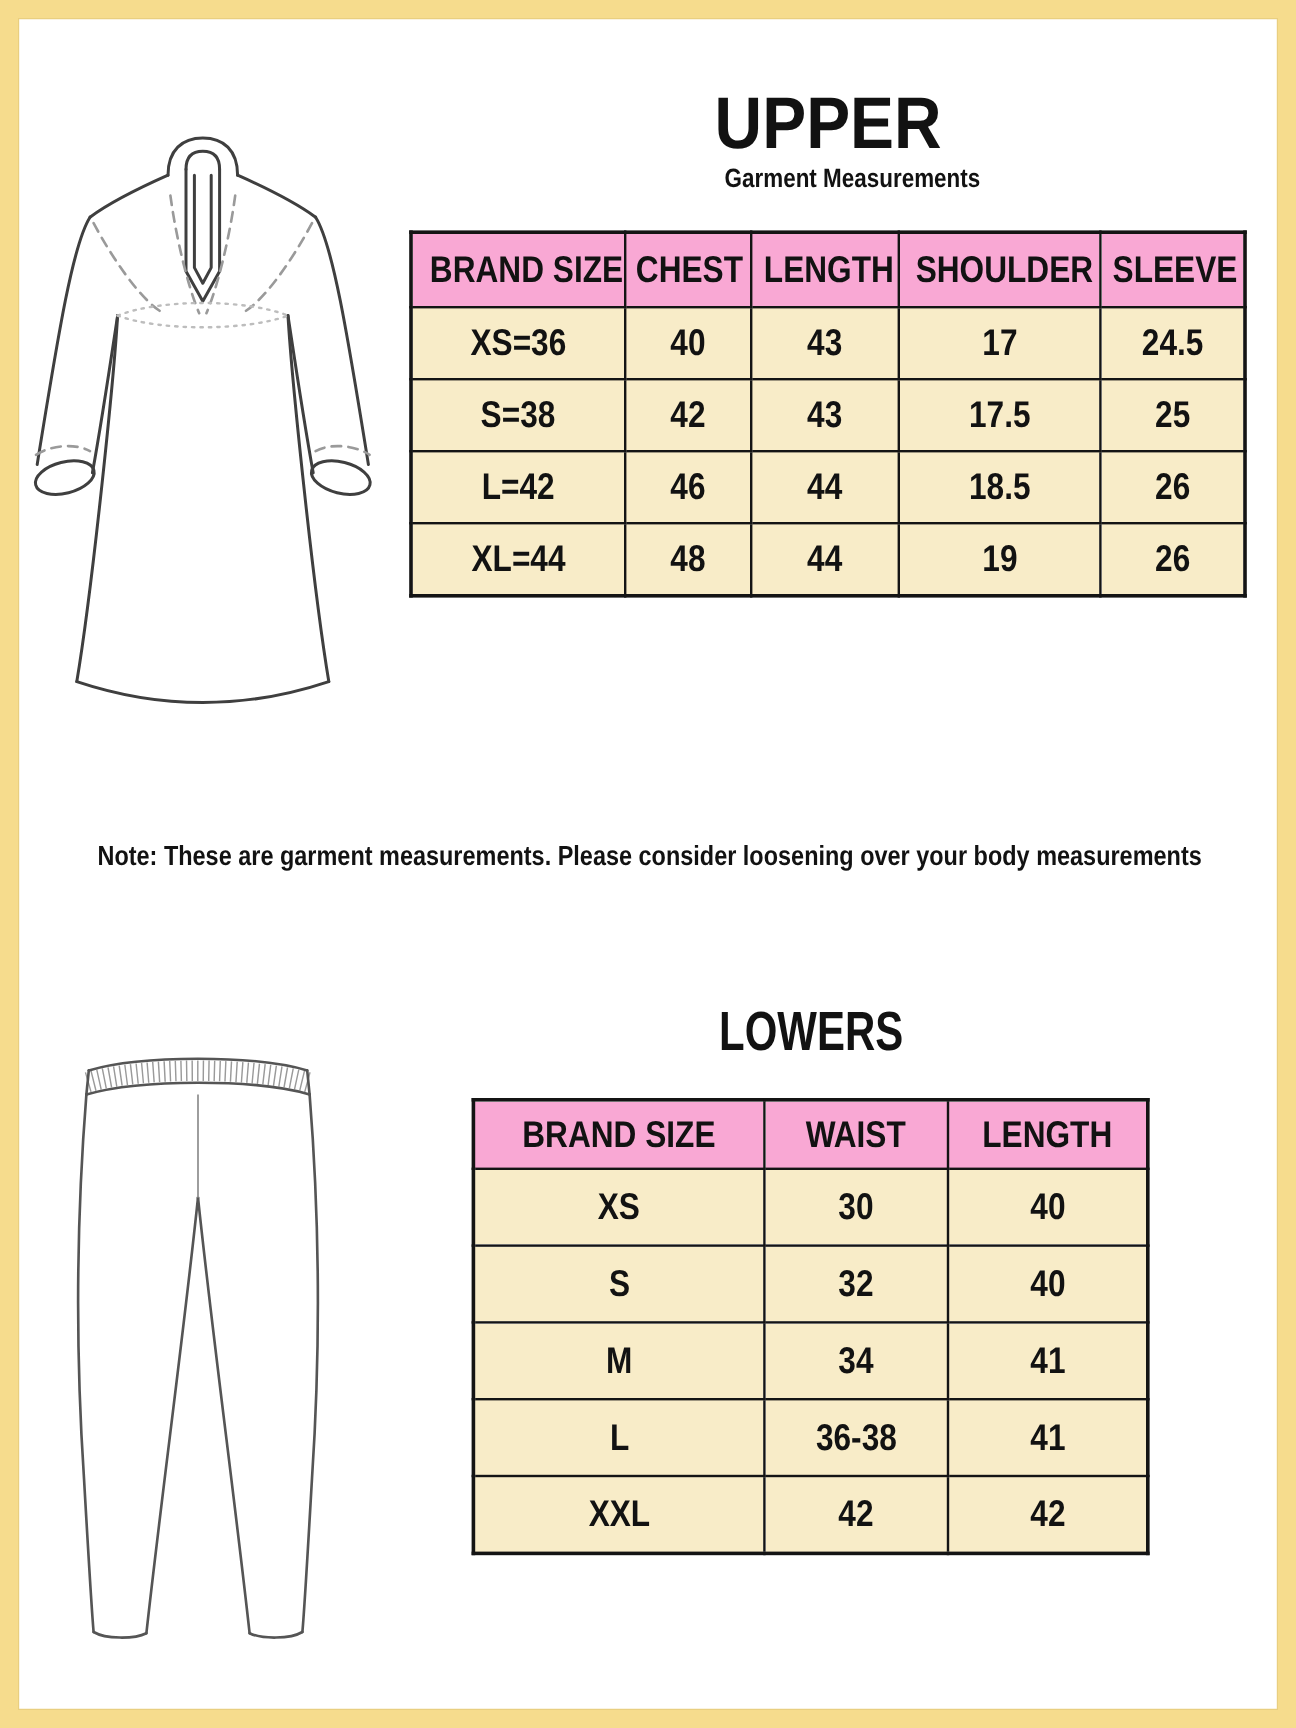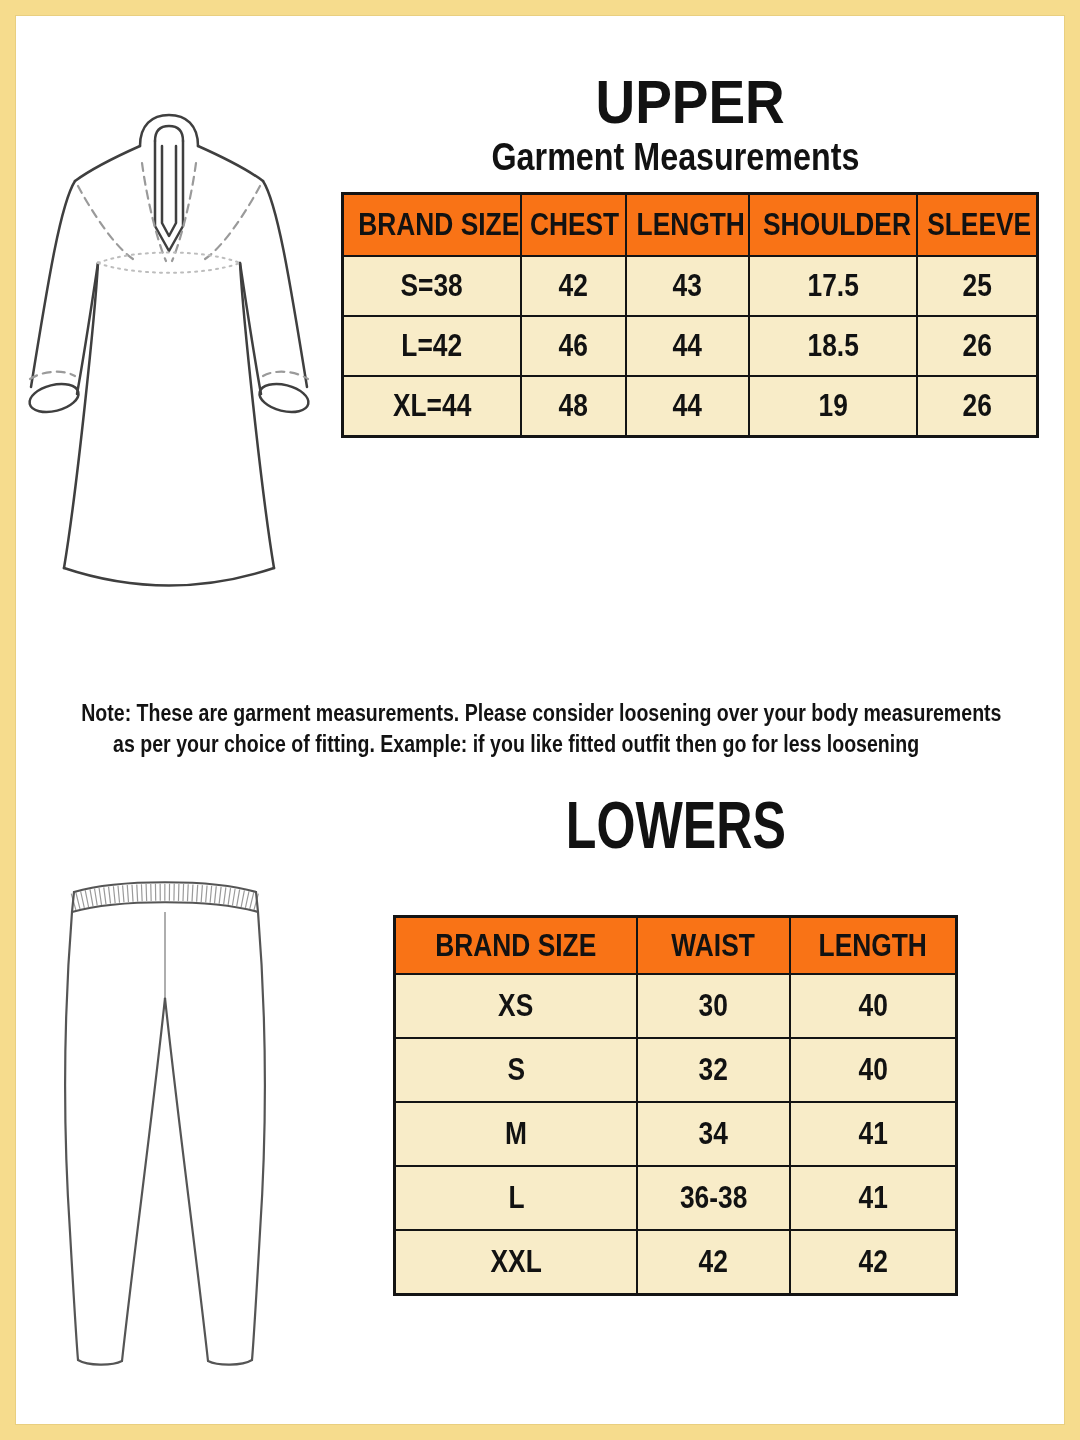--- a/index.html
+++ b/index.html
@@ -14,33 +14,33 @@
     border:15px solid #f6dc8d;
     box-shadow: inset 0 0 0 1px #e9cf80;
     pointer-events:none; z-index:5;
   }
   .abs { position:absolute; }
   .ctr { text-align:center; }
   .sq { display:inline-block; transform:scaleX(0.85); transform-origin:50% 50%; white-space:nowrap; }
 
   .upper-title { left:341px; top:70px; width:698px; font-size:61px; font-weight:bold; line-height:1.05; }
   .upper-title .sq { transform:scaleX(0.90); }
-  .subtitle    { left:326px; top:136px; width:698px; font-size:38px; font-weight:bold; }
-  .lowers-title{ left:393px; top:792px; width:565px; font-size:66px; font-weight:bold; line-height:1.0; }
+  .subtitle    { left:361px; top:136px; width:698px; font-size:22px; font-weight:bold; }
+  .lowers-title{ left:393px; top:836px; width:565px; font-size:46px; font-weight:bold; line-height:1.0; }
   .lowers-title .sq { transform:scaleX(0.76); }
 
   table.size-table {
     border-collapse:collapse; table-layout:fixed;
     border:3px solid #141414;
   }
   .size-table th, .size-table td {
     border:2px solid #141414; text-align:center; vertical-align:middle;
     font-weight:bold; font-size:31px; padding:0; overflow:hidden;
   }
-  .size-table th { background:#f97316; }
+  .size-table th { background:#f9a8d4; }
   .size-table td { background:#f8ecc8; }
 
   .upper-table { left:341px; top:192px; width:698px; }
   .upper-table th { height:60px; }
   .upper-table td { height:58px; }
 
   .lowers-table { left:393px; top:915px; width:565px; }
   .lowers-table th { height:55px; }
   .lowers-table td { height:62px; }
 
@@ -122,20 +122,27 @@
       <tr>
         <th><span class="sq">BRAND SIZE</span></th>
         <th><span class="sq">CHEST</span></th>
         <th><span class="sq">LENGTH</span></th>
         <th><span class="sq">SHOULDER</span></th>
         <th><span class="sq">SLEEVE</span></th>
       </tr>
     </thead>
     <tbody>
       <tr>
+        <td><span class="sq">XS=36</span></td>
+        <td><span class="sq">40</span></td>
+        <td><span class="sq">43</span></td>
+        <td><span class="sq">17</span></td>
+        <td><span class="sq">24.5</span></td>
+      </tr>
+      <tr>
         <td><span class="sq">S=38</span></td>
         <td><span class="sq">42</span></td>
         <td><span class="sq">43</span></td>
         <td><span class="sq">17.5</span></td>
         <td><span class="sq">25</span></td>
       </tr>
       <tr>
         <td><span class="sq">L=42</span></td>
         <td><span class="sq">46</span></td>
         <td><span class="sq">44</span></td>
@@ -148,23 +155,20 @@
         <td><span class="sq">44</span></td>
         <td><span class="sq">19</span></td>
         <td><span class="sq">26</span></td>
       </tr>
     </tbody>
   </table>
 
 <div class="abs ctr note-block">
   <div>
     <span class="sq">Note: These are garment measurements. Please consider loosening over your body measurements</span>
-  </div>
-  <div>
-    <span class="sq">as per your choice of fitting. Example: if you like fitted outfit then go for less loosening</span>
   </div>
 </div>
 
 <div class="abs ctr lowers-title">
   <span class="sq">LOWERS</span>
 </div>
 
 <table class="abs size-table lowers-table">
   <colgroup>
     <col style="width:43.2%">

